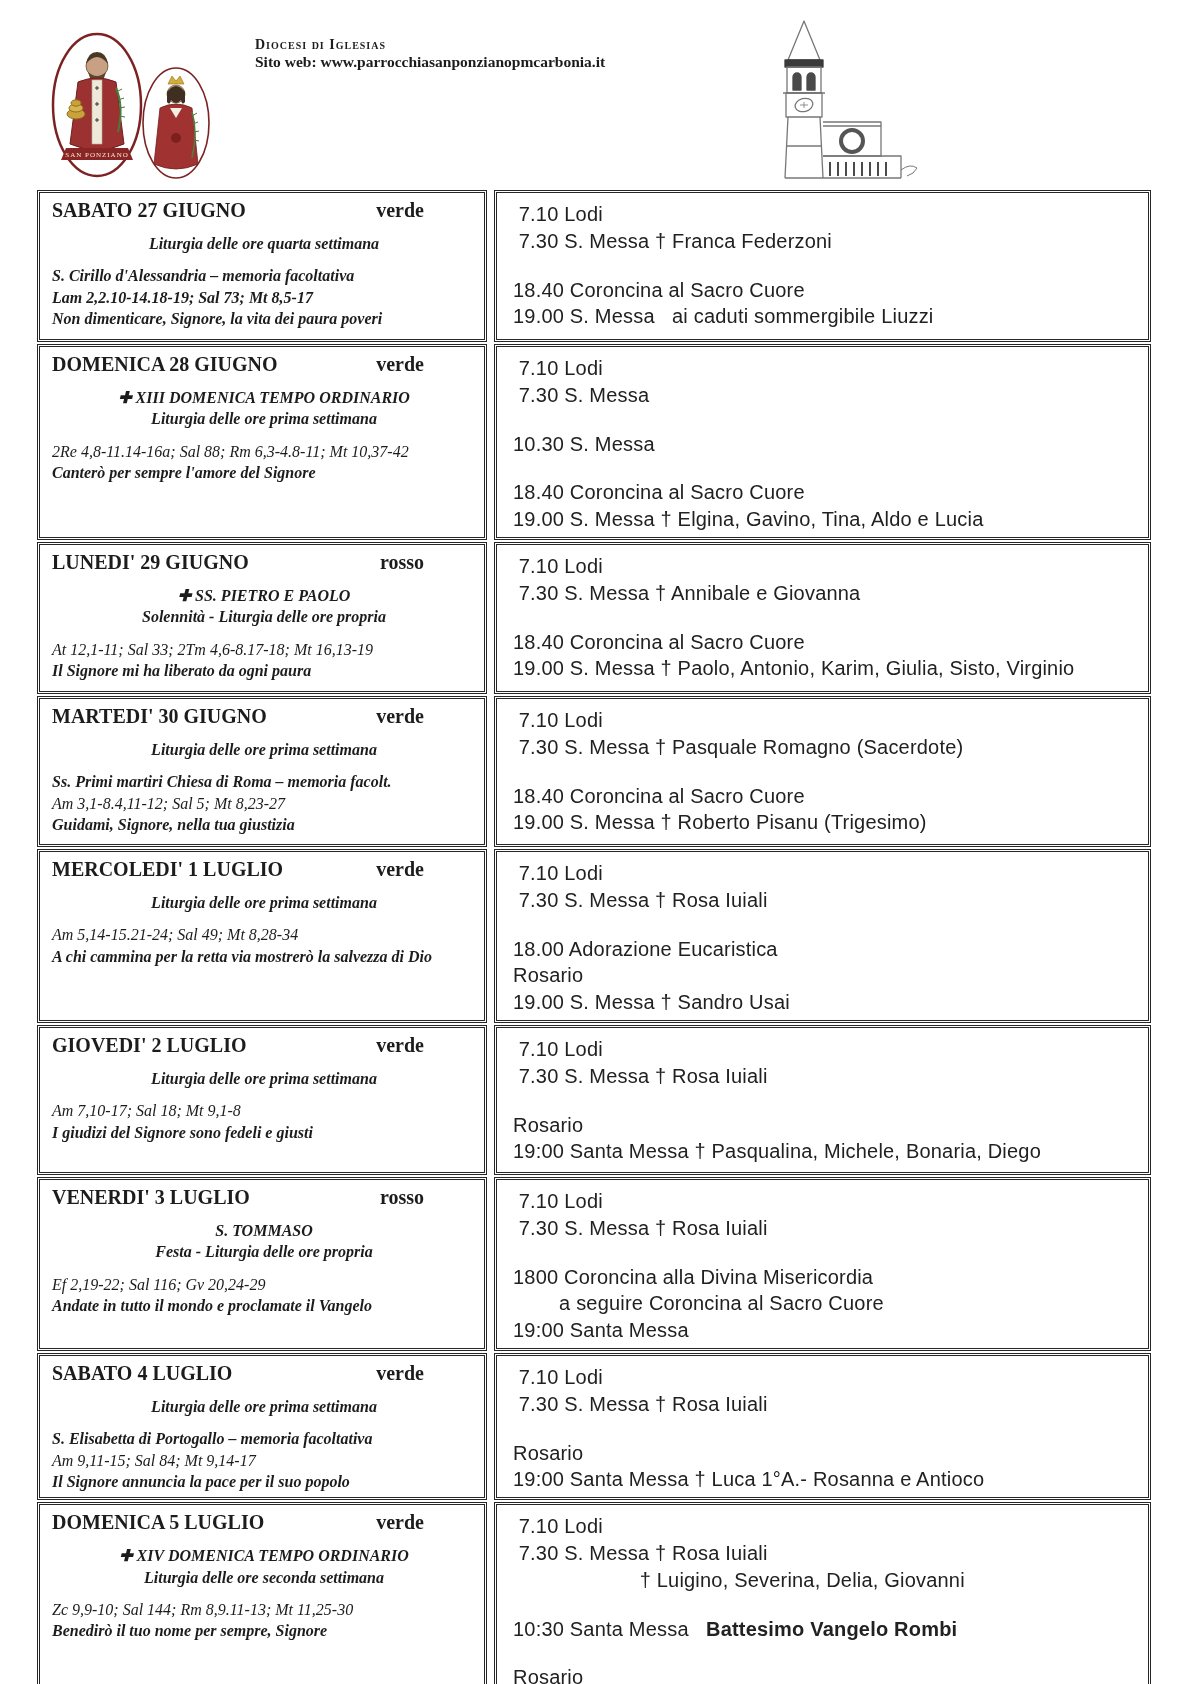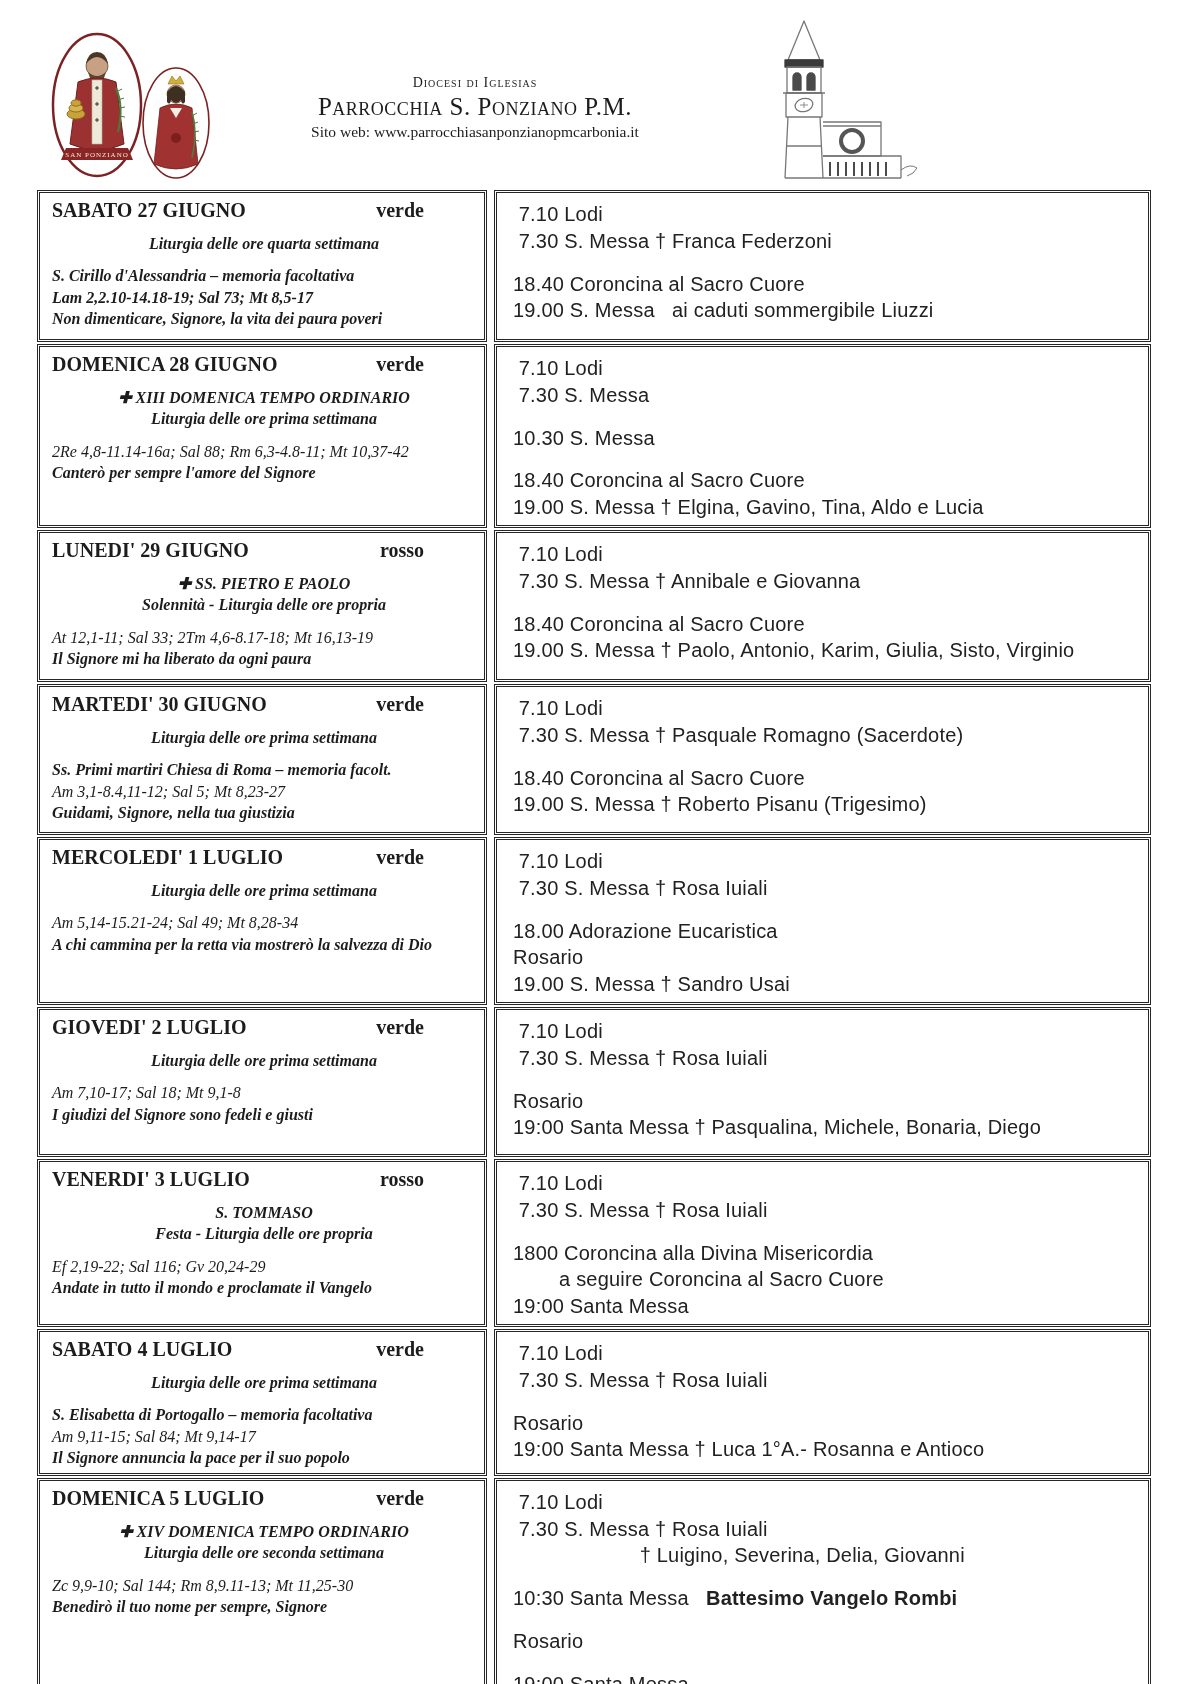--- a/index.html
+++ b/index.html
@@ -3,42 +3,42 @@
 <meta charset="utf-8">
 <style>
   html,body{margin:0;padding:0;background:#ffffff;}
   .page{position:relative;width:1191px;height:1684px;background:#fff;overflow:hidden;
         font-family:"Liberation Serif", serif;color:#1c1c1c;}
 
   
   .hdr{position:relative;height:188px;}
   .badge-big{position:absolute;left:50px;top:30px;}
   .badge-small{position:absolute;left:140px;top:64px;}
-  .hcenter{position:absolute;left:255px;top:36px;width:440px;text-align:center;font-weight:normal;line-height:1.22;margin-top:38px;}
+  .hcenter{position:absolute;left:255px;top:36px;width:440px;font-weight:bold;line-height:1.22;}
   .diocese{font-size:14px;font-variant:small-caps;letter-spacing:1px;}
   .parish{font-size:25px;font-variant:small-caps;margin-top:1px;letter-spacing:.5px;}
   .hline{font-size:15.5px;}
   .church{position:absolute;left:752px;top:18px;}
   .period{position:absolute;left:945px;top:64px;color:var(--accent,#2f55cf);
           font-weight:bold;font-size:27px;line-height:1.3;}
   .period .yr{padding-left:54px;}
 
   
   table.sched{margin:0 0 0 30px;border-collapse:separate;border-spacing:7px 2px;width:1128px;table-layout:fixed;}
   td{border:3px double #262626;vertical-align:top;background:#fff;overflow:hidden;}
   .lcell{width:424px;padding:5px 8px 4px 12px;}
   .rcell{padding:8px 8px 4px 16px;font-family:"Liberation Sans", sans-serif;}
   .dhead{display:flex;justify-content:space-between;font-weight:bold;font-size:20px;line-height:1.2;gap:36px;}
   .dcolor{margin-right:52px;}
   .lline{font-size:16px;line-height:1.34;white-space:nowrap;font-style:italic;}
   .lline.b{font-weight:bold;}
   .lline.c{text-align:center;white-space:normal;}
   .lline.g{margin-top:11px;}
   .rline{font-size:20px;line-height:1.34;white-space:pre-wrap;color:#212121;letter-spacing:.2px;}
-  .rline.g{margin-top:16px;}
+  .rline.g{margin-top:22px;}
   .rline b{font-weight:bold;}
   
   .r0 td{height:134px}.r1 td{height:134px}.r2 td{height:134px}
   .r3 td{height:133px}.r4 td{height:133px}.r5 td{height:132px}
   .r6 td{height:133px}.r7 td{height:124px}.r8 td{height:213px}
 </style>
 </head>
 <body>
 
 <div class="page">
@@ -69,21 +69,20 @@
       <path d="M27 28 q9 -12 18 0 l0 10 q-3 4 -4 -2 q-5 6 -10 0 q-1 6 -4 2 Z" fill="#3f2f20"></path>
       <path d="M20 44 q16 -8 32 0 l6 56 q-22 10 -44 0 Z" fill="#a03232" stroke="#6e2020" stroke-width="0.8"></path>
       <path d="M30 44 l6 10 l6 -10 Z" fill="#f5efe2"></path>
       <path d="M52 48 q6 20 0 46" stroke="#55793f" fill="none" stroke-width="1.6"></path>
       <path d="M52 52 l5 -3 M53 60 l5 -2 M54 68 l5 -1 M54 76 l5 1" stroke="#55793f" stroke-width="1"></path>
       <circle cx="36" cy="74" r="5" fill="#7c1f1f"></circle>
     </svg>
 
     <div class="hcenter">
       <div class="diocese">Diocesi di Iglesias</div>
-      <div class="parish">Parrocchia S. Ponziano P.M.</div>
       <div class="hline">Sito web: www.parrocchiasanponzianopmcarbonia.it</div>
     </div>
 
     <svg class="church" width="170" height="168" viewBox="0 0 170 168">
       <g fill="none" stroke="#777" stroke-width="1.3" stroke-linejoin="round">
         <path d="M52 3 L36 42 L68 42 Z"></path>
         <rect x="33" y="42" width="38" height="7" fill="#3a3a3a" stroke="#3a3a3a"></rect>
         <rect x="35" y="49" width="34" height="26"></rect>
         <path d="M41 72 v-13 a4 4 0 0 1 8 0 v13 Z" fill="#4a4a4a" stroke="#4a4a4a"></path>
         <path d="M55 72 v-13 a4 4 0 0 1 8 0 v13 Z" fill="#4a4a4a" stroke="#4a4a4a"></path>

